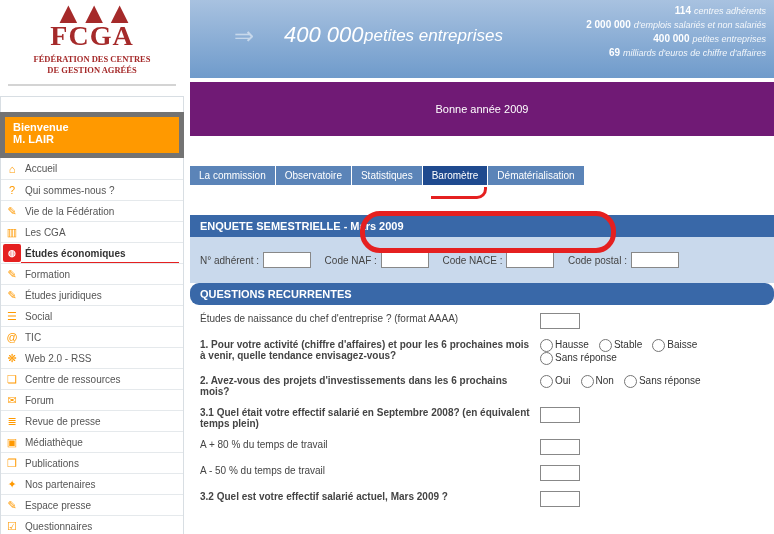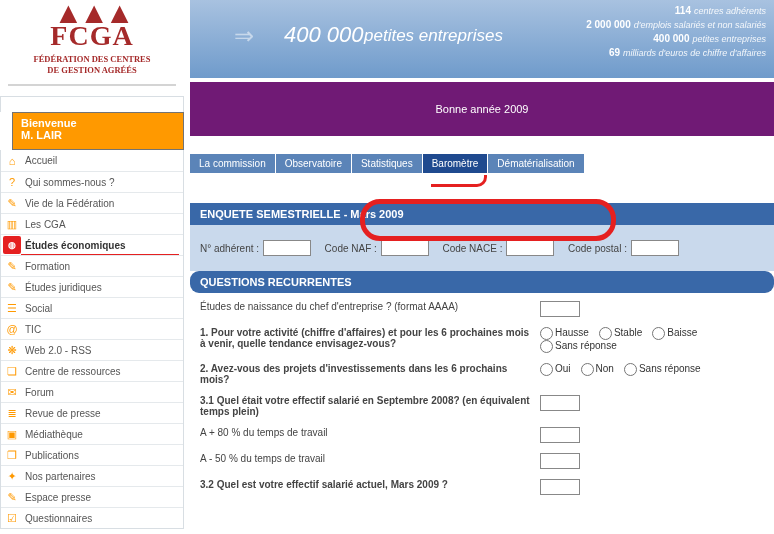--- a/index.html
+++ b/index.html
@@ -7,36 +7,36 @@
 .wrapper { display: flex; }
 .left-col { width: 184px; flex-shrink: 0; }
 .right-col { flex: 1; margin-left: 6px; }
 .logo-box { text-align: center; padding: 6px 4px 10px; }
 .logo { color: #A52A2A; font-family: Georgia, serif; }
 .logo-roof { font-size: 30px; line-height: 14px; letter-spacing: -4px; }
 .logo-main { font-size: 28px; font-weight: bold; letter-spacing: 1px; }
 .logo-sub { font-size: 8.5px; font-weight: bold; line-height: 11px; color: #A52A2A; margin-top: 2px; }
 .logo-rule { height: 2px; background: #D4D4D4; margin: 8px 4px 0; }
 .welcome-head { height: 16px; border: 1px solid #D8DEE3; border-bottom: none; }
-.welcome-box { background: #FF9900; color: #fff; font-weight: bold; font-size: 11px; padding: 4px 8px 8px; border: 1px solid #737373; margin-left: 12px; }
+.welcome-box { background: #FF9900; color: #fff; font-weight: bold; font-size: 11px; padding: 4px 8px 8px; border: 5px solid #737373; }
 .nav { border: 1px solid #D8DEE3; border-top: none; }
 .nav-item { display: flex; align-items: center; height: 21px; border-top: 1px solid #E5E9EC; color: #555; font-size: 10px; cursor: pointer; position: relative; }
 .nav-item:first-child { border-top: none; }
 .nav-item.active { font-weight: bold; color: #333; }
 .nav-icon { width: 18px; height: 18px; margin: 0 4px 0 2px; display: inline-flex; align-items: center; justify-content: center; color: #FF9900; font-size: 11px; }
 .nav-item.active .nav-icon { background: #E52020; color: #fff; border-radius: 2px; font-size: 9px; }
 .red-underline { position: absolute; left: 20px; right: 4px; bottom: -1px; height: 2px; background: #E52020; }
 .banner { height: 78px; background: linear-gradient(#A8C2E0,#6F9BCB); position: relative; color: #fff; overflow: hidden; }
 .banner-arrow { position: absolute; left: 44px; top: 22px; font-size: 24px; color: rgba(255,255,255,0.5); }
 .banner-num { position: absolute; left: 94px; top: 22px; font-size: 22px; font-style: italic; }
 .banner-txt { position: absolute; left: 174px; top: 26px; font-size: 17px; font-style: italic; }
 .banner-stats { position: absolute; right: 8px; top: 4px; text-align: right; font-size: 9px; font-style: italic; color: rgba(255,255,255,0.9); line-height: 14px; }
 .banner-stats b { color: #fff; font-style: normal; font-size: 10px; margin-right: 3px; }
 .redbar { background: #701a75; color: #fff; text-align: center; font-size: 11px; padding: 21px 0; margin-top: 4px; }
-.tabs { display: flex; margin-top: 18px; }
+.tabs { display: flex; margin-top: 30px; }
 .tab { background: #5B84B8; color: #fff; font-size: 10px; padding: 4px 9px; border-right: 1px solid #fff; cursor: pointer; }
 .tab.active { background: #1F4A8F; position: relative; }
 .annot1 { position: absolute; left: 8px; bottom: -14px; width: 56px; height: 12px; border-bottom: 3px solid #E52020; border-right: 3px solid #E52020; border-radius: 0 0 10px 0; }
 .content { margin-top: 30px; }
 .sec-head { background: #3968A8; color: #fff; font-weight: bold; font-size: 11px; padding: 5px 10px; position: relative; }
 .annot2 { position: absolute; left: 170px; top: -4px; width: 256px; height: 42px; border: 5px solid #E52020; border-radius: 20px; }
 .inputs-row { background: #C9D9EC; padding: 15px 10px; display: flex; align-items: center; gap: 4px; font-size: 10px; color: #444; flex-wrap: nowrap; }
 .inputs-row label { white-space: nowrap; }
 .inputs-row input { width: 48px; height: 16px; border: 1px solid #888; font-size: 10px; padding: 0 2px; }
 .sec-head2 { background: #3968A8; color: #fff; font-weight: bold; font-size: 11px; padding: 5px 10px; border-radius: 9px; }

